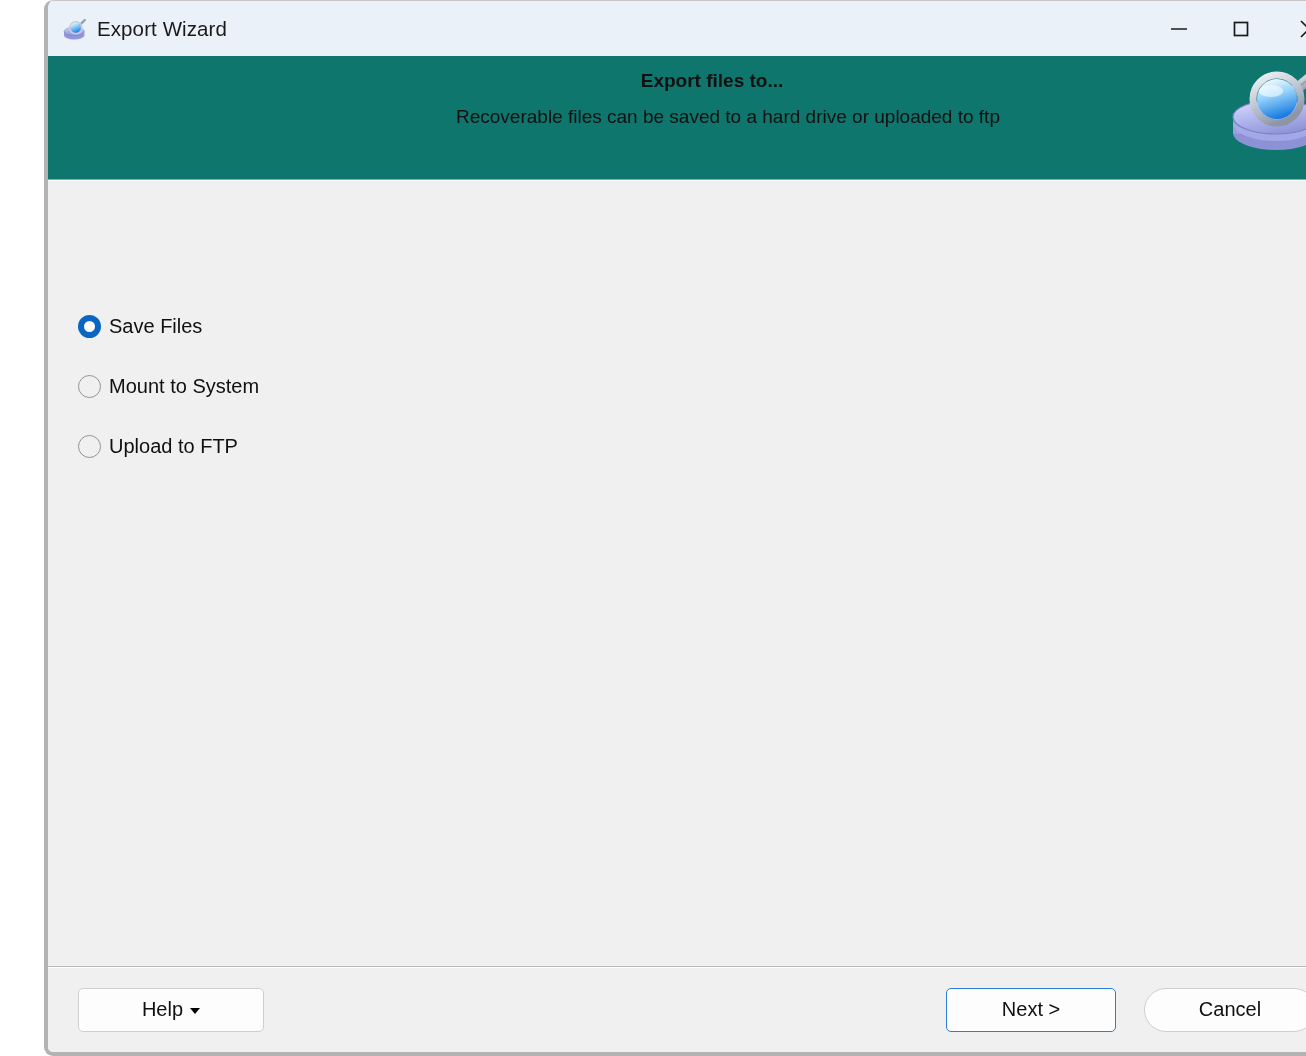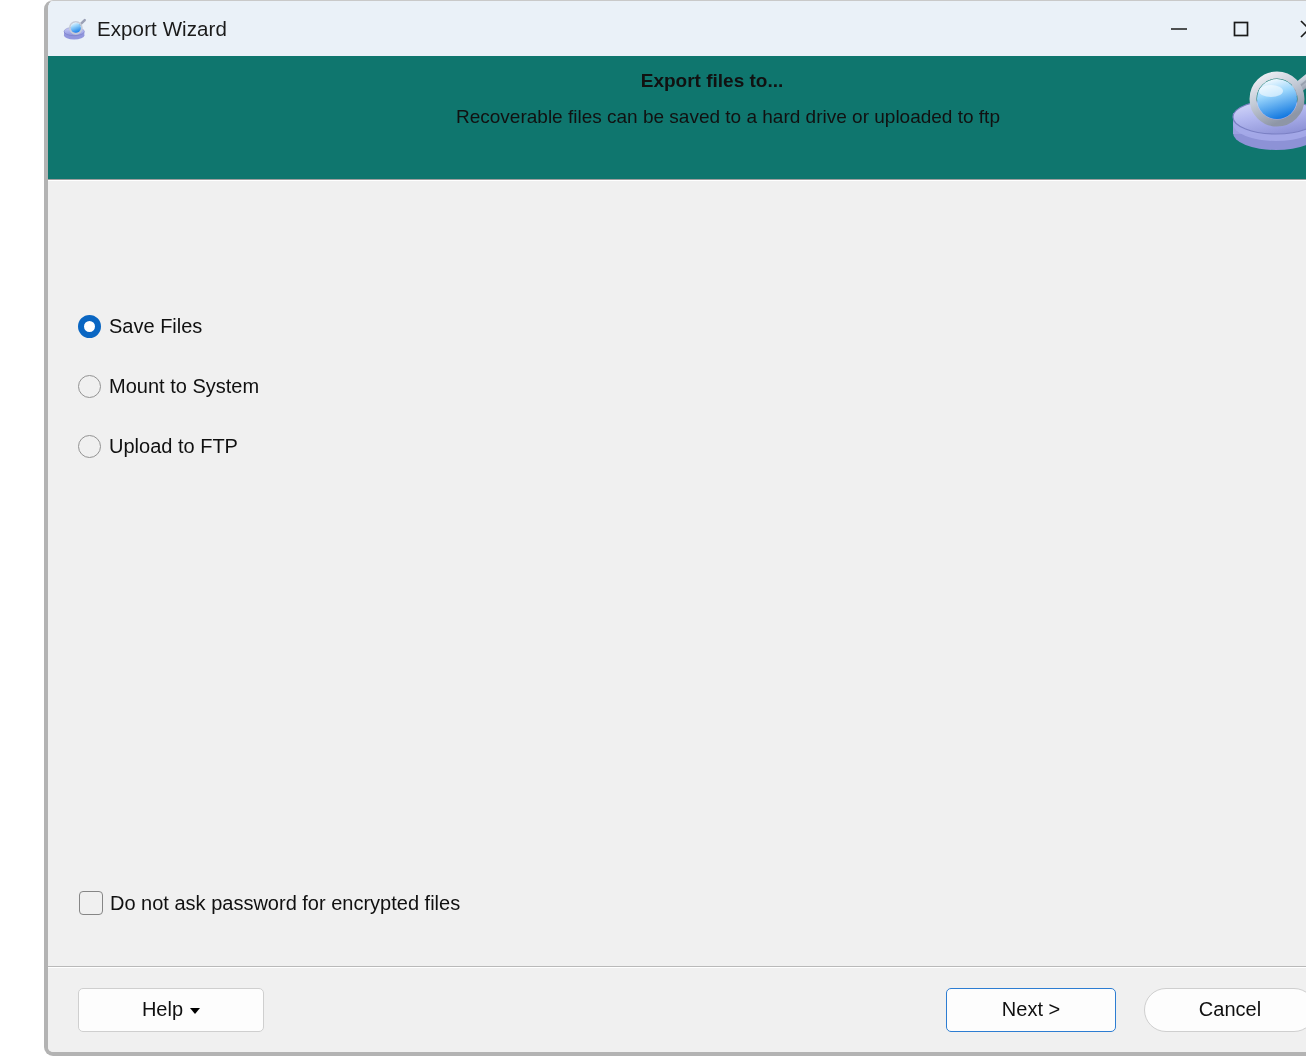--- a/index.html
+++ b/index.html
@@ -308,24 +308,20 @@
       <div class="option-row">
         <span class="radio"></span>
         <span class="option-label">Mount to System</span>
       </div>
       <div class="option-row">
         <span class="radio"></span>
         <span class="option-label">Upload to FTP</span>
       </div>
     </div>
 
-    <div class="checkbox-row">
-      <span class="checkbox"></span>
-      <span class="checkbox-label">Do not ask password for encrypted files</span>
-    </div>
 
   </div>
 
   <div class="footer">
     <div class="btn btn-help">
       <span>Help</span>
       <span class="caret"></span>
     </div>
     <div class="footer-right">
       <div class="btn btn-next">Next &gt;</div>

